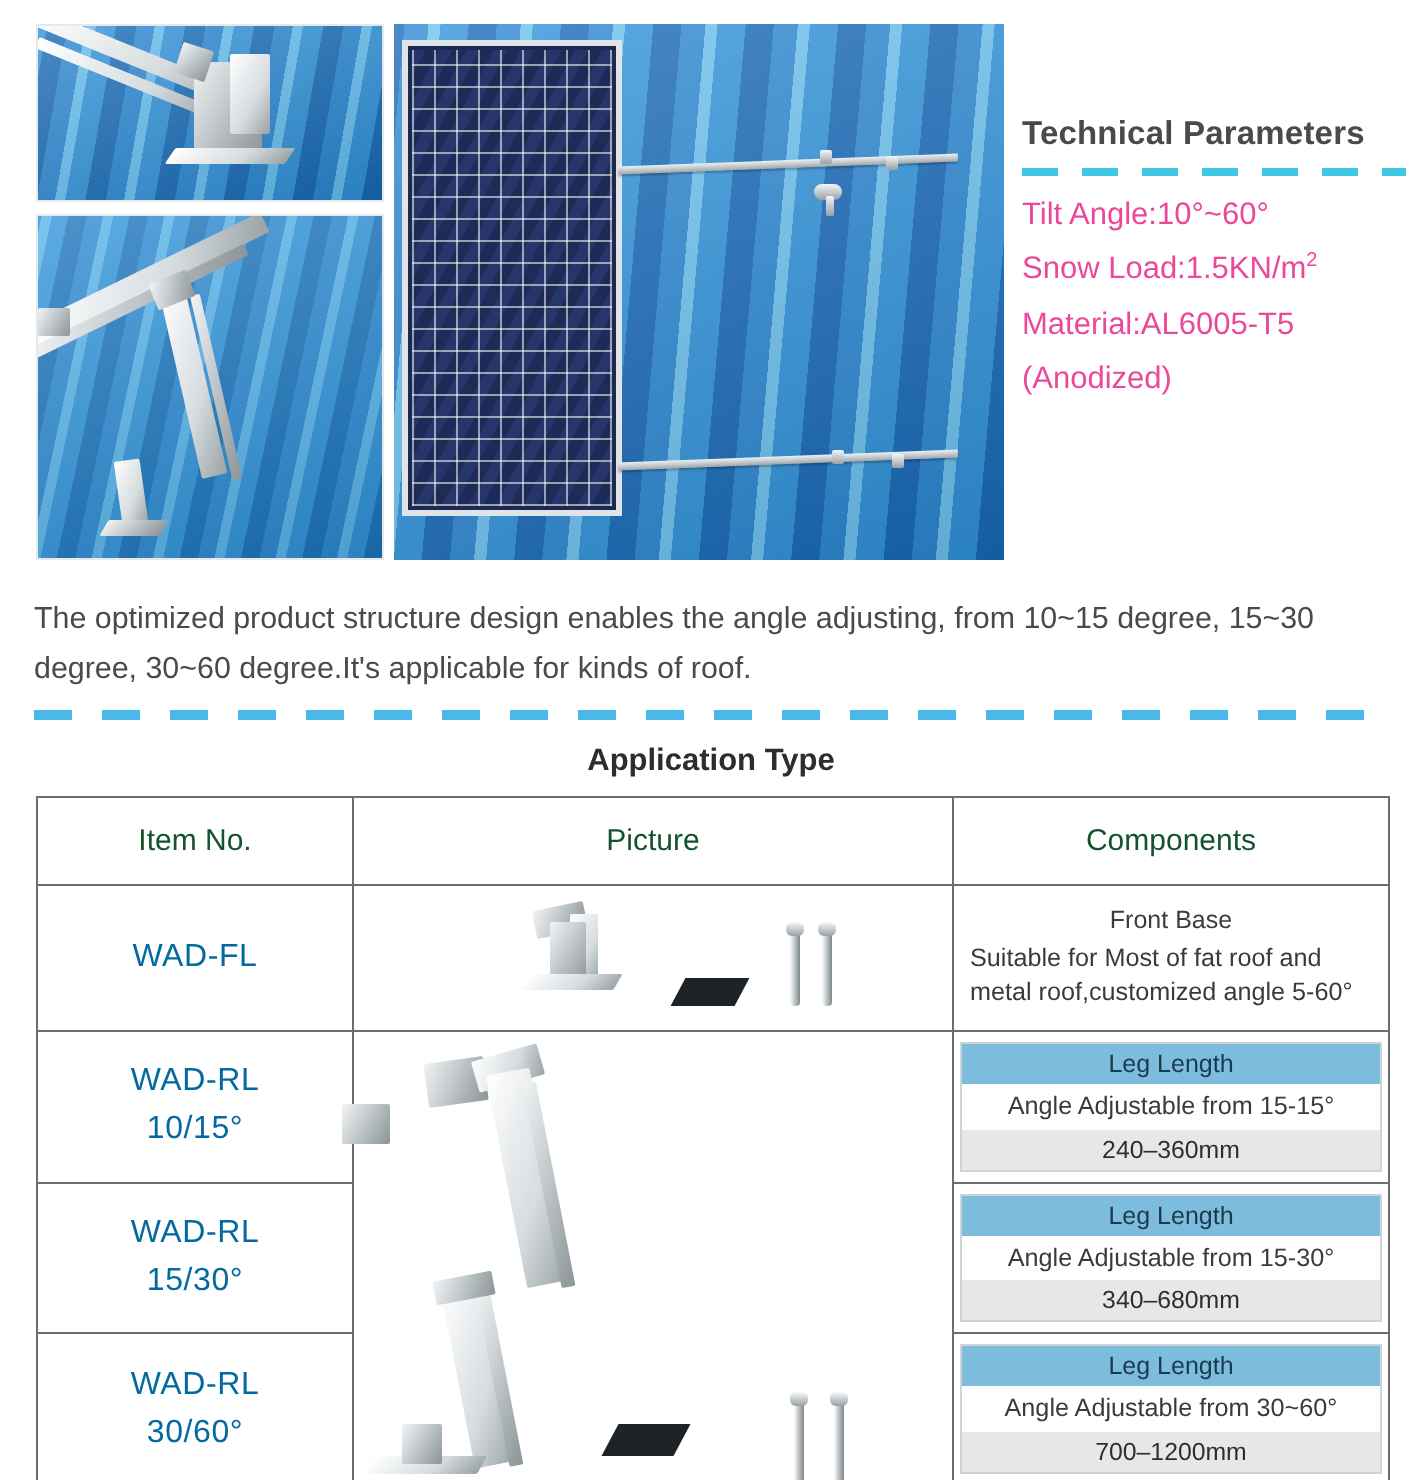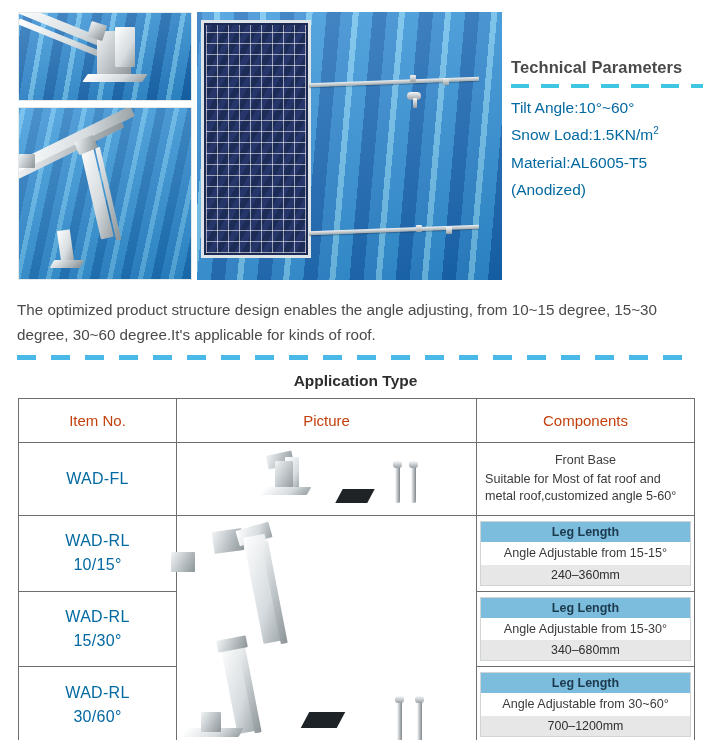--- a/index.html
+++ b/index.html
@@ -89,21 +89,21 @@
   .dashline{
     height:4px;margin:7px 0 9px 0;
     background-image:linear-gradient(90deg,#3fc6e0 0 18px,transparent 18px 30px);
     background-repeat:repeat-x;background-size:30px 4px;
   }
   .dashline.wide{
     background-image:linear-gradient(90deg,#4ab9e8 0 19px,transparent 19px 34px);
     background-size:34px 5px;height:5px;
   }
   .tech p{
-    margin:0 0 6px 0;font-size:15.5px;line-height:1.38;color:#0369a1;white-space:nowrap;
+    margin:0 0 6px 0;font-size:15.5px;line-height:1.38;color:#ec4899;white-space:nowrap;
   }
   .tech p sup{font-size:10px;vertical-align:super;}
 
   
   .desc{
     position:absolute;left:17px;top:298px;width:668px;
   }
   .desc p{
     margin:0;font-size:15.2px;line-height:1.62;color:#4a4a4a;
   }
@@ -117,34 +117,34 @@
   .tbl{
     position:absolute;left:18px;top:398px;width:676px;
     border-collapse:collapse;table-layout:fixed;
   }
   .tbl td,.tbl th{
     border:1px solid #6e6e6e;
     padding:0;vertical-align:middle;text-align:center;
     font-weight:normal;
     background:#fff;
   }
-  .tbl th{font-size:15px;color:#c2410c;height:43px;}
+  .tbl th{font-size:15px;color:#14532d;height:43px;}
   .col-item{width:158px;}
   .col-pic{width:300px;}
   .col-comp{width:218px;}
 
   .item-cell{font-size:16px;color:#0369a1;line-height:1.5;padding:8px 0;letter-spacing:.3px;}
   .item-cell .sub{display:block;font-size:16px;}
 
   .comp-cell{padding:0;vertical-align:top;}
   .fb-head{font-size:12.5px;color:#3c3c3c;padding:6px 0 4px 0;text-align:center;}
   .fb-body{font-size:12.6px;color:#3a3a3a;text-align:left;padding:0 6px 6px 8px;line-height:1.38;}
 
   .legbox{margin:3px 3px;border:1px solid #cfd4d7;}
-  .leg-title{background:#7cbcdc;color:#1c3a4e;font-size:12.5px;font-weight:700;padding:3px 16px;text-align:center;}
+  .leg-title{background:#7cbcdc;color:#1c3a4e;font-size:12.5px;font-weight:400;padding:3px 16px;text-align:center;}
   .leg-sub{background:#ffffff;color:#3a3a3a;font-size:12.6px;padding:3px 2px;text-align:center;line-height:1.3;}
   .leg-range{background:#e7e7e7;color:#2e2e2e;font-size:12.4px;padding:3px 0;text-align:center;}
 
   
   .pic-cell{position:relative;background:#fff;}
   .pic-a{height:72px;}
   .pic-merged{height:226px;}
 
   .bolt{position:absolute;width:5px;border-radius:2px;background:linear-gradient(90deg,#fdfdfd,#b6bcc0 55%,#7f868a);}
   .bolthead{position:absolute;width:9px;height:7px;border-radius:3px;background:linear-gradient(180deg,#f7f9fa,#9aa1a5);}

